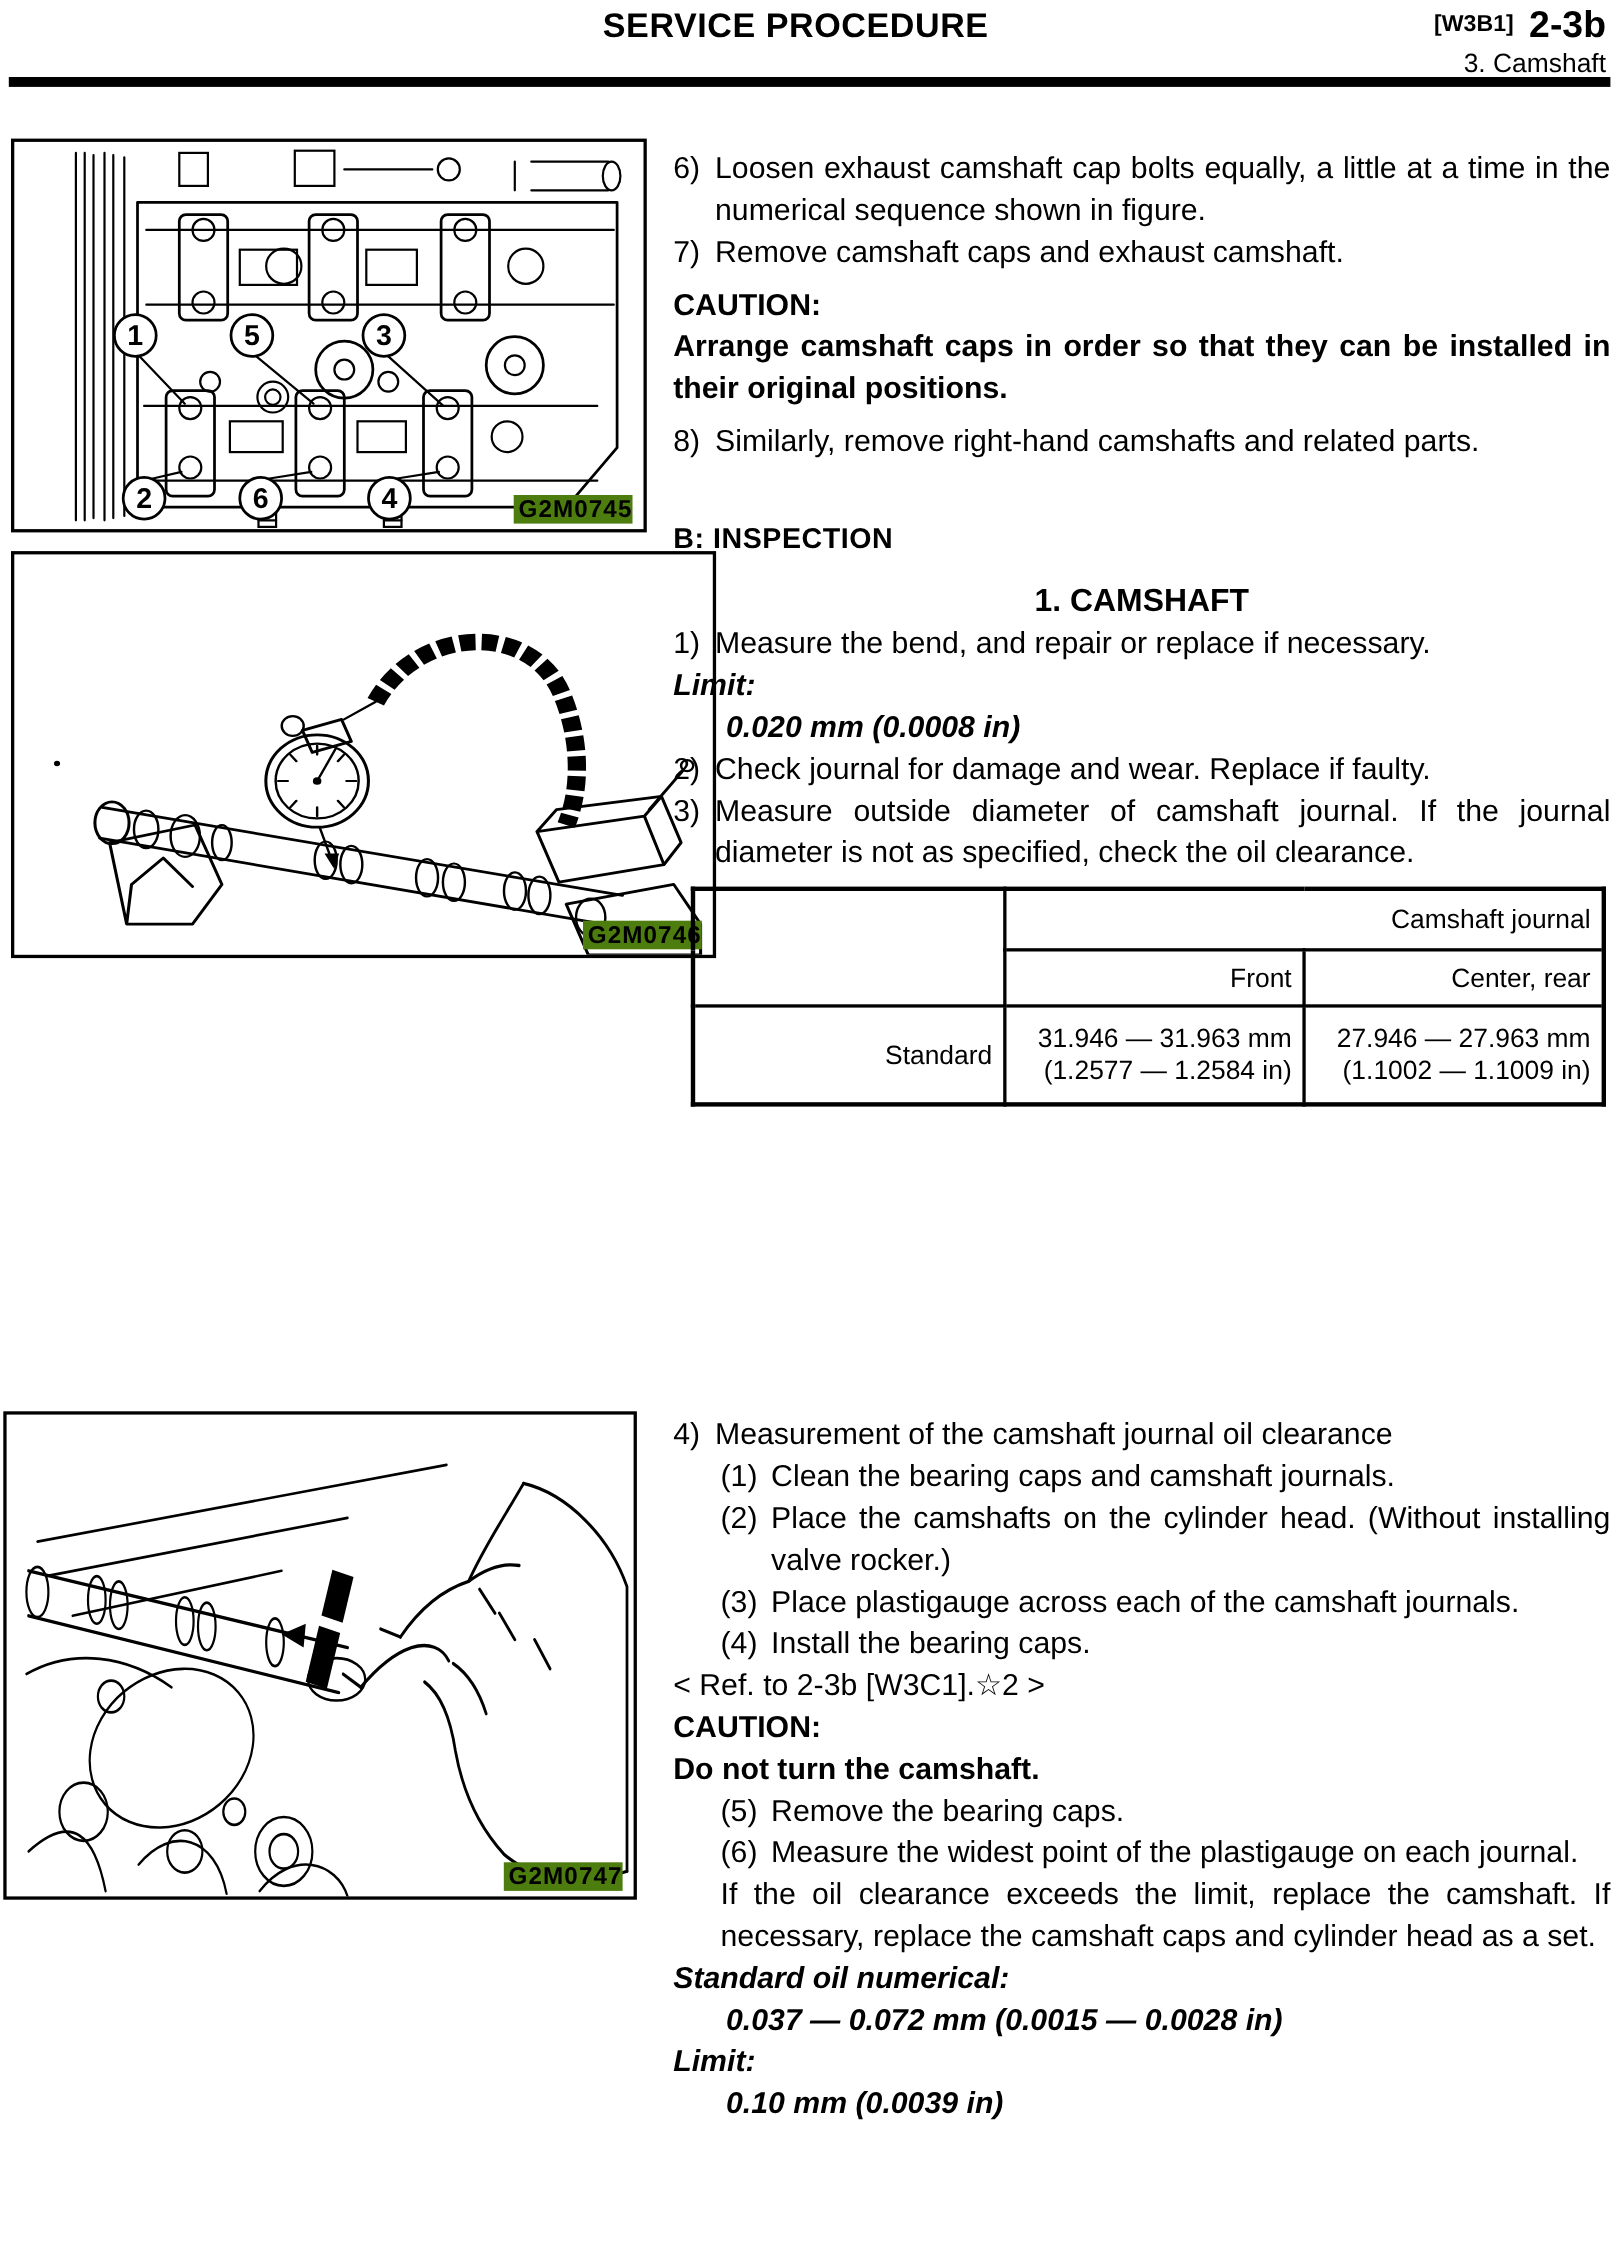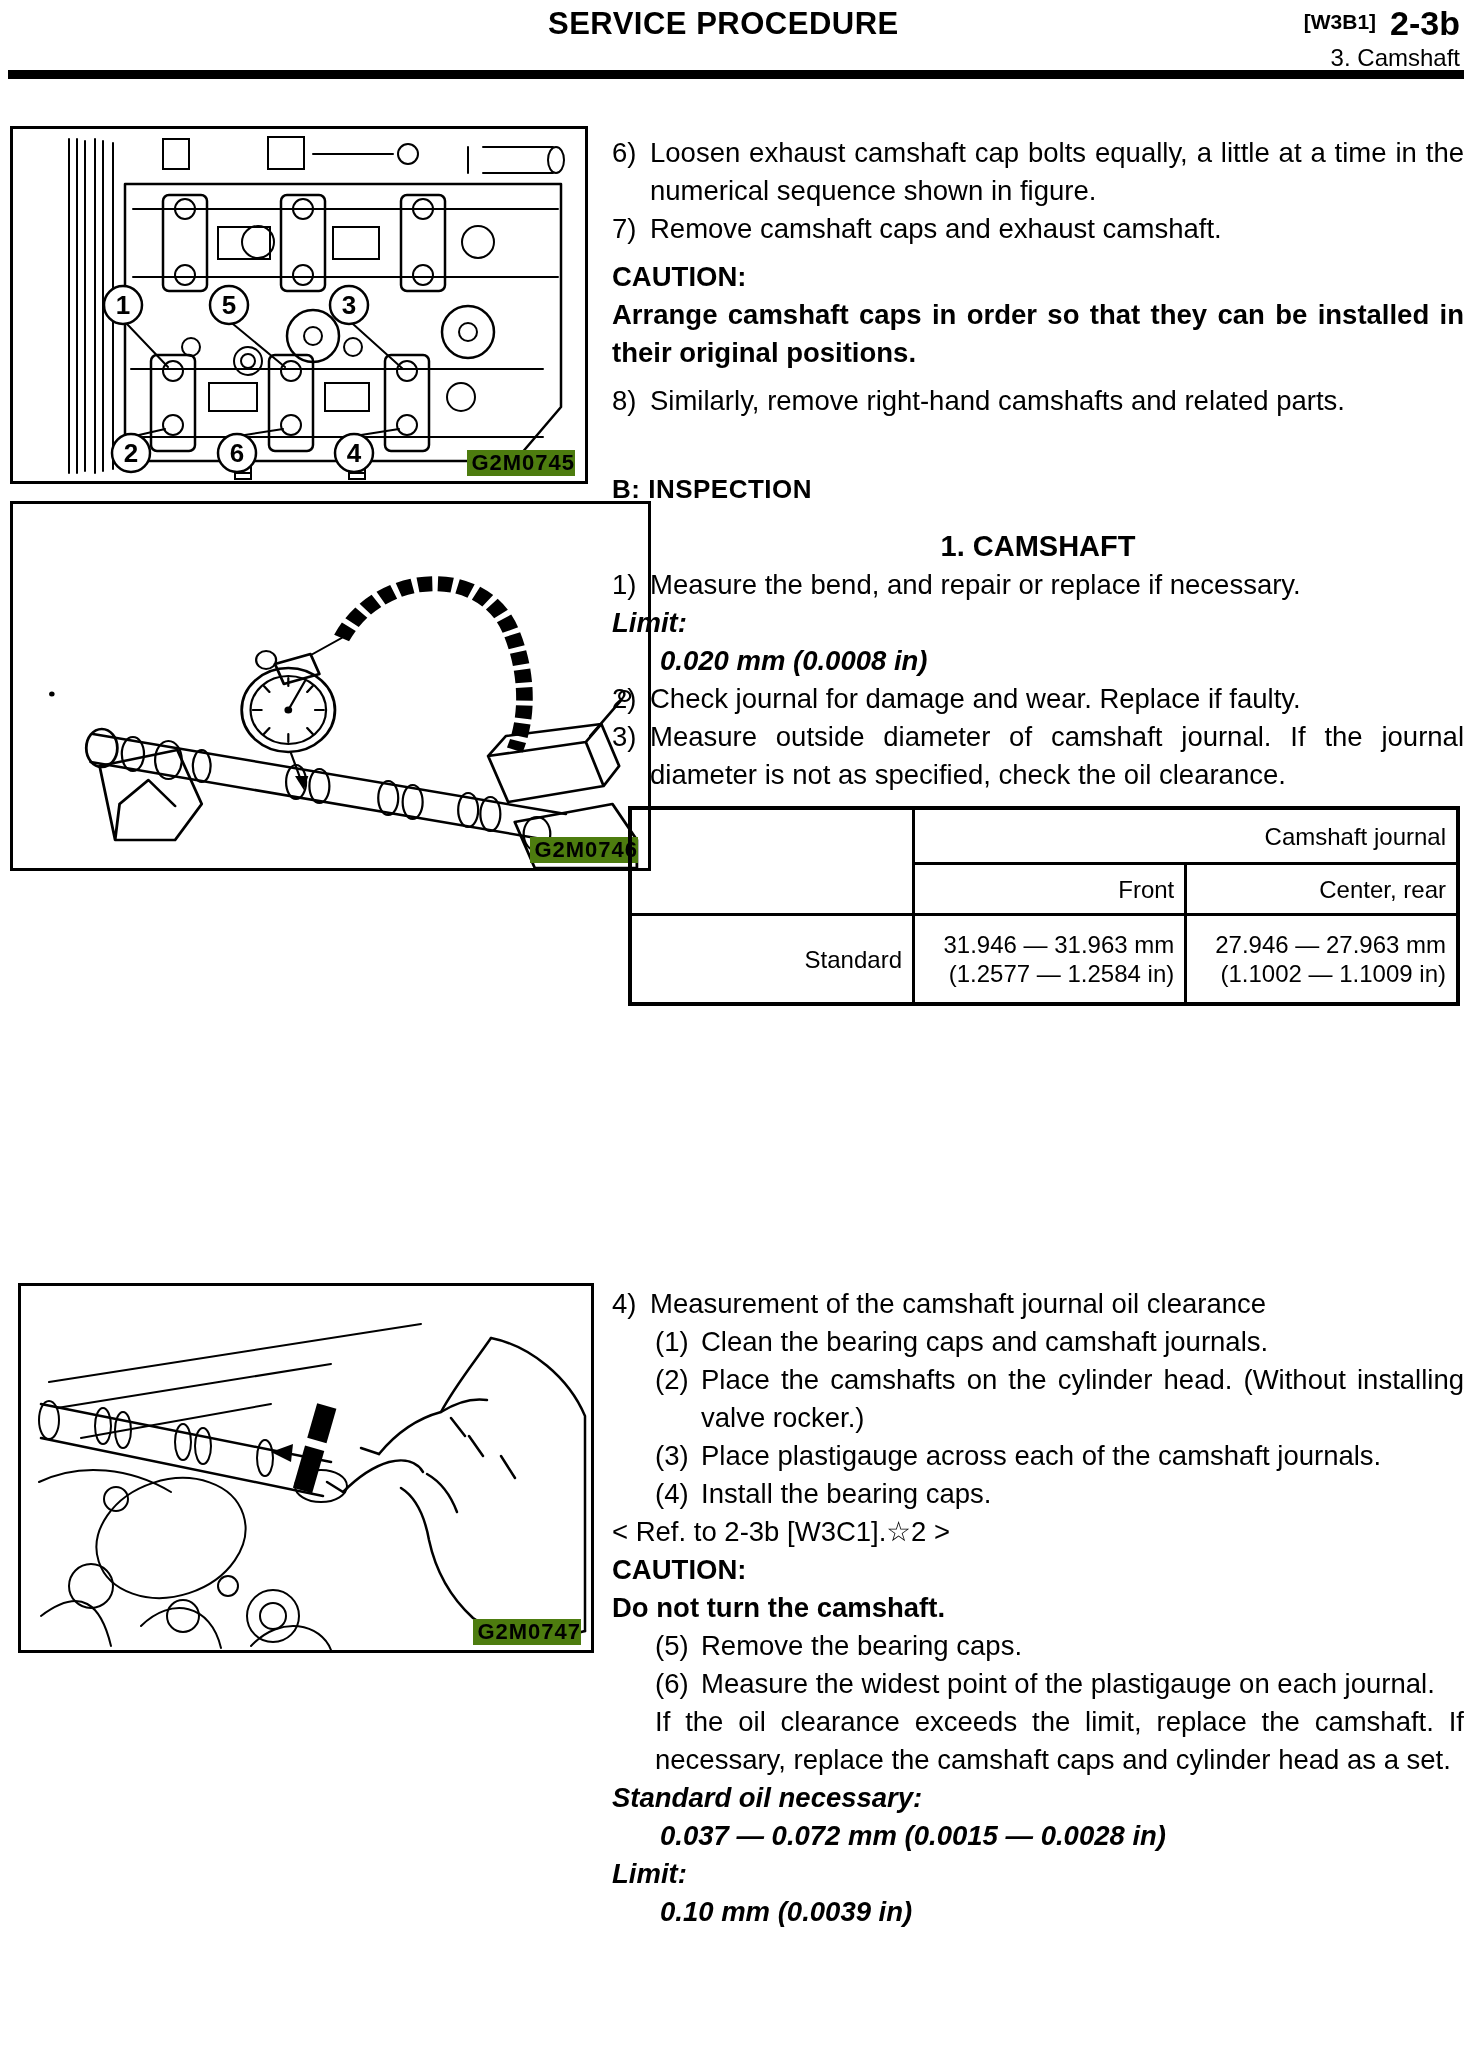--- a/index.html
+++ b/index.html
@@ -11,21 +11,21 @@
   .hdr-title{position:absolute;top:6px;left:548px;font-size:31px;font-weight:bold;letter-spacing:.5px;}
   .hdr-right{position:absolute;top:4px;right:12px;text-align:right;white-space:nowrap;}
   .hdr-code-small{font-size:21px;font-weight:bold;vertical-align:6px;}
   .hdr-code-big{font-size:34px;font-weight:bold;margin-left:14px;}
   .hdr-sub{position:absolute;top:44px;right:12px;font-size:24px;}
   .hdr-rule{position:absolute;top:70px;left:8px;width:1456px;height:9px;background:#000;}
 
   .fig{position:absolute;border:3px solid #000;background:#fff;box-sizing:border-box;}
   #fig1{left:10px;top:126px;width:578px;height:358px;}
   #fig2{left:10px;top:501px;width:641px;height:370px;}
-  #fig3{left:18px;top:1283px;width:576px;height:370px;}
+  #fig3{left:3px;top:1283px;width:576px;height:444px;}
   .fig svg{display:block;width:100%;height:100%;}
   .fig .cap{position:absolute;right:10px;bottom:5px;font-size:22px;font-weight:bold;letter-spacing:1px;background:#4d7c0f;padding-left:4px;}
   .ln{stroke:#000;fill:none;stroke-width:2.5;stroke-linecap:round;stroke-linejoin:round;}
   .ln2{stroke:#000;fill:none;stroke-width:2;stroke-linecap:round;}
   .blk{fill:#000;stroke:none;}
   .wh{fill:#fff;}
   svg text{font-family:"Liberation Sans",sans-serif;font-weight:bold;font-size:26px;}
 
   .col{position:absolute;left:612px;width:852px;font-size:27.5px;line-height:38px;text-align:justify;}
   #block-top{top:134px;}
@@ -311,17 +311,17 @@
   <div class="ref">&lt; Ref. to 2-3b [W3C1].☆2 &gt;</div>
   <div class="caut-lab" style="margin-top:0;">CAUTION:</div>
   <div class="caut-txt" style="text-align:left;">Do not turn the camshaft.</div>
   <div class="sub">
     <span class="mk">(5)</span><span>Remove the bearing caps.</span>
   </div>
   <div class="sub">
     <span class="mk">(6)</span><span>Measure the widest point of the plastigauge on each journal.</span>
   </div>
   <div class="note">If the oil clearance exceeds the limit, replace the camshaft. If necessary, replace the camshaft caps and cylinder head as a set.</div>
-  <div class="spec">Standard oil necessary:</div>
+  <div class="spec">Standard oil numerical:</div>
   <div class="spec-val">0.037 — 0.072 mm (0.0015 — 0.0028 in)</div>
   <div class="spec">Limit:</div>
   <div class="spec-val">0.10 mm (0.0039 in)</div>
 </div>
 
 </body></html>

